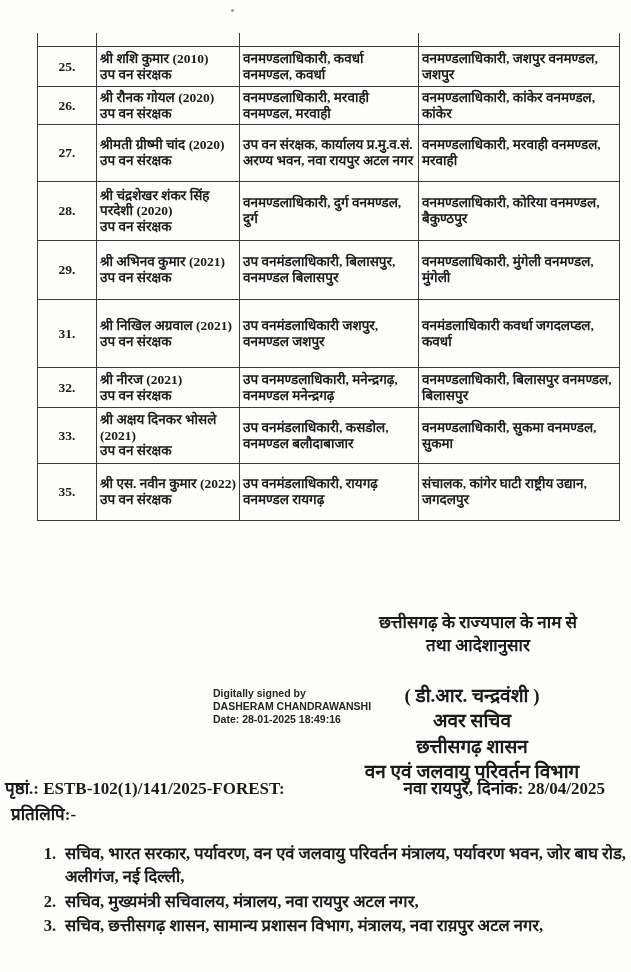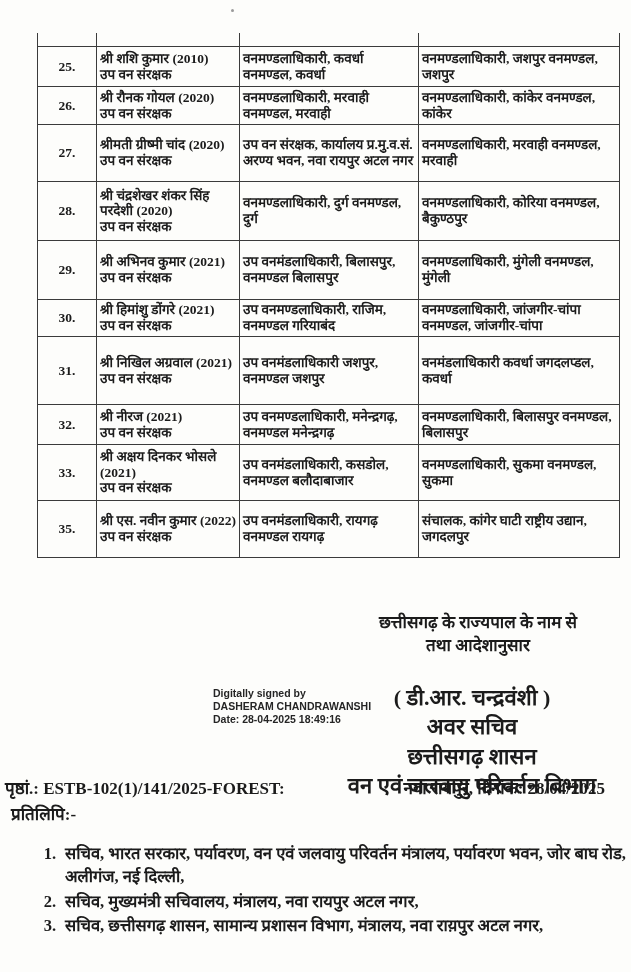--- a/index.html
+++ b/index.html
@@ -41,21 +41,21 @@
     text-align:center;font-size:17px;font-weight:bold;line-height:1.38;
   }
   .digital-sig{
     position:absolute;top:687px;left:213px;width:160px;
     font-family:"Liberation Sans","DejaVu Sans",sans-serif;
     font-size:10.5px;font-weight:bold;color:#252525;line-height:1.22;
     white-space:nowrap;
   }
   .signer{
     position:absolute;top:683px;left:338px;width:268px;
-    text-align:center;font-size:22px;font-weight:bold;line-height:1.33;
+    text-align:center;font-size:19px;font-weight:bold;line-height:1.33;
   }
   .refline{
     position:absolute;top:776px;left:5px;width:600px;
     display:flex;justify-content:space-between;
     font-size:17px;font-weight:bold;white-space:nowrap;
   }
   .copy-heading{
     position:absolute;top:802px;left:11px;
     font-size:17px;font-weight:bold;
   }
@@ -120,29 +120,20 @@
         </tr>
         <tr style="height: 59px;">
           <td class="c-sn">29.</td>
           <td class="c-name">
             <div>श्री अभिनव कुमार (2021)</div>
             <div>उप वन संरक्षक</div>
           </td>
           <td class="c-cur">उप वनमंडलाधिकारी, बिलासपुर, वनमण्डल बिलासपुर</td>
           <td class="c-new">वनमण्डलाधिकारी, मुंगेली वनमण्डल, मुंगेली</td>
         </tr>
-        <tr style="height: 37px;">
-          <td class="c-sn">30.</td>
-          <td class="c-name">
-            <div>श्री हिमांशु डोंगरे (2021)</div>
-            <div>उप वन संरक्षक</div>
-          </td>
-          <td class="c-cur">उप वनमण्डलाधिकारी, राजिम, वनमण्डल गरियाबंद</td>
-          <td class="c-new">वनमण्डलाधिकारी, जांजगीर-चांपा वनमण्डल, जांजगीर-चांपा</td>
-        </tr>
         <tr style="height: 68px;">
           <td class="c-sn">31.</td>
           <td class="c-name">
             <div>श्री निखिल अग्रवाल (2021)</div>
             <div>उप वन संरक्षक</div>
           </td>
           <td class="c-cur">उप वनमंडलाधिकारी जशपुर, वनमण्डल जशपुर</td>
           <td class="c-new">वनमंडलाधिकारी कवर्धा जगदलप्डल, कवर्धा</td>
         </tr>
         <tr style="height: 40px;">
@@ -176,21 +167,21 @@
   </table>
 
   <div class="closing">
     <div>छत्तीसगढ़ के राज्यपाल के नाम से</div>
     <div>तथा आदेशानुसार</div>
   </div>
 
   <div class="digital-sig">
     <div>Digitally signed by</div>
     <div>DASHERAM CHANDRAWANSHI</div>
-    <div>Date: 28-04-2025 18:49:16</div>
+    <div>Date: 28-01-2025 18:49:16</div>
   </div>
 
   <div class="signer">
     <div>( डी.आर. चन्द्रवंशी )</div>
     <div>अवर सचिव</div>
     <div>छत्तीसगढ़ शासन</div>
     <div>वन एवं जलवायु परिवर्तन विभाग</div>
   </div>
 
   <div class="refline">

